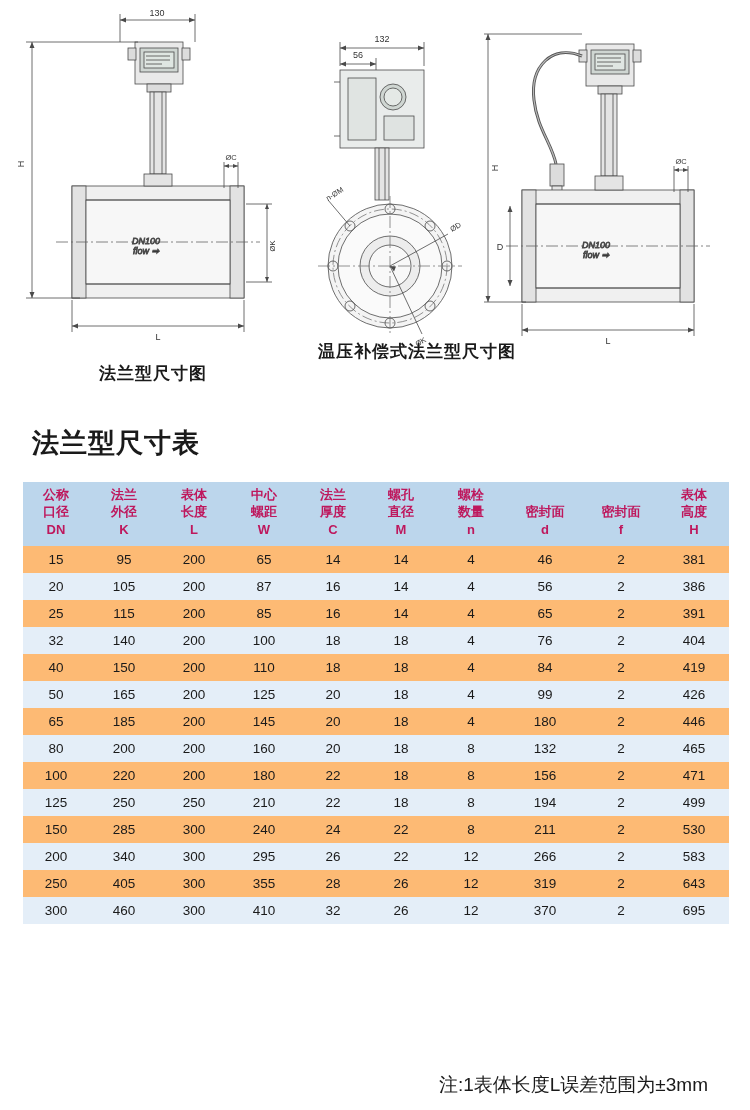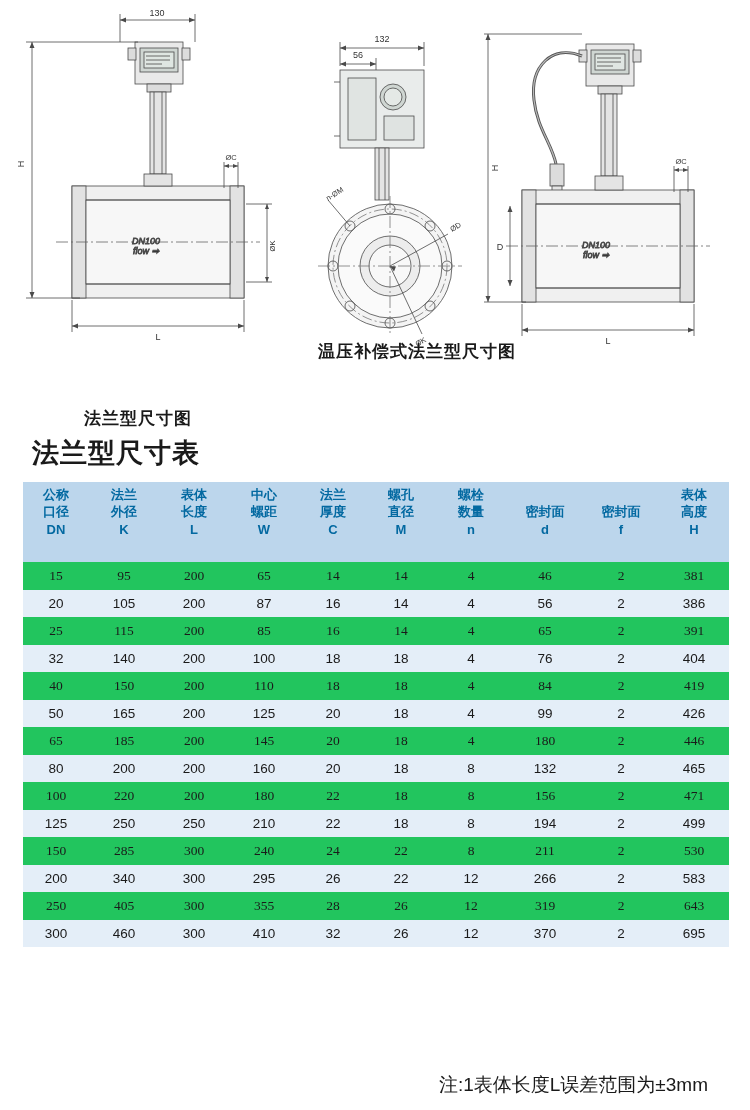--- a/index.html
+++ b/index.html
@@ -20,27 +20,27 @@
     width: 750px;
     height: 400px;
   }
   #drawings svg { display: block; }
   .caption {
     font-size: 17px;
     font-weight: bold;
     color: #1a1a1a;
     letter-spacing: 1px;
   }
-  .cap1 { position: absolute; left: 84px; top: 362px; margin-top: 45px; }
+  .cap1 { position: absolute; left: 99px; top: 362px; }
   .cap2 { position: absolute; left: 318px; top: 340px; }
 
   
   .title-wrap {
     position: absolute;
-    top: 435px;
+    top: 425px;
     left: 32px;
     display: flex;
     align-items: center;
   }
   .title-main {
     font-size: 27px;
     font-weight: bold;
     color: #1a1a1a;
     letter-spacing: 1px;
   }
@@ -58,42 +58,42 @@
     left: 23px;
     width: 706px;
   }
   table {
     border-collapse: collapse;
     width: 706px;
     table-layout: fixed;
   }
   thead th {
     background: #bcd6ec;
-    color: #0369a1;
+    color: #be185d;
     font-size: 13px;
     font-weight: bold;
-    padding: 5px 0 23px 0;
+    padding: 5px 0 7px 0;
     line-height: 1.28;
     border: none;
     vertical-align: middle;
   }
   thead th .sym {
     display: block;
     font-weight: bold;
     font-size: 13px;
     padding-top: 2px;
   }
   tbody td {
     font-size: 13.5px;
     text-align: center;
     padding: 6px 0 6px 0;
     color: #1a1a1a;
     border: none;
   }
-  tbody tr.odd { background: #22c55e; font-family: Liberation Serif, serif; }
+  tbody tr.odd { background: #fdba74; }
   tbody tr.even { background: #e4eef8; }
 
   .note {
     position: absolute;
     top: 1072px;
     right: 42px;
     font-size: 19px;
     color: #1a1a1a;
   }
 

